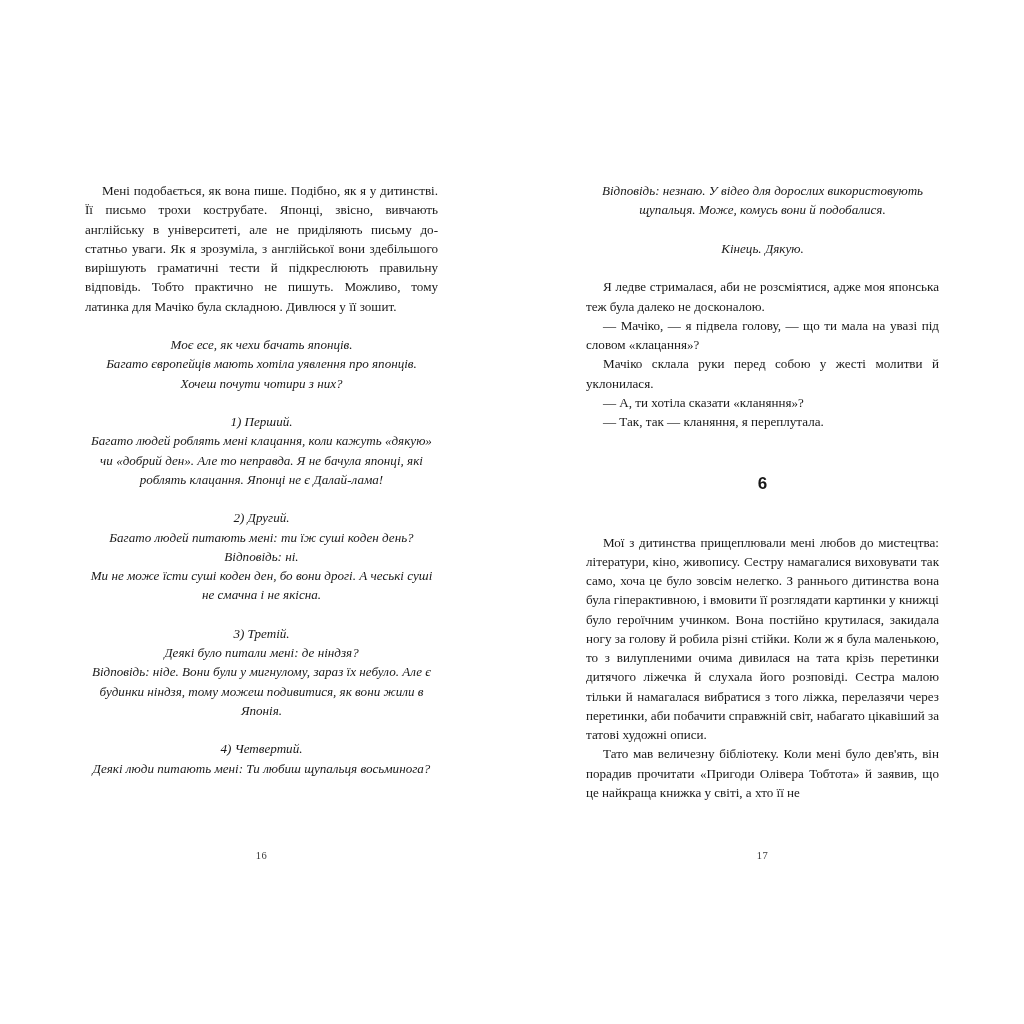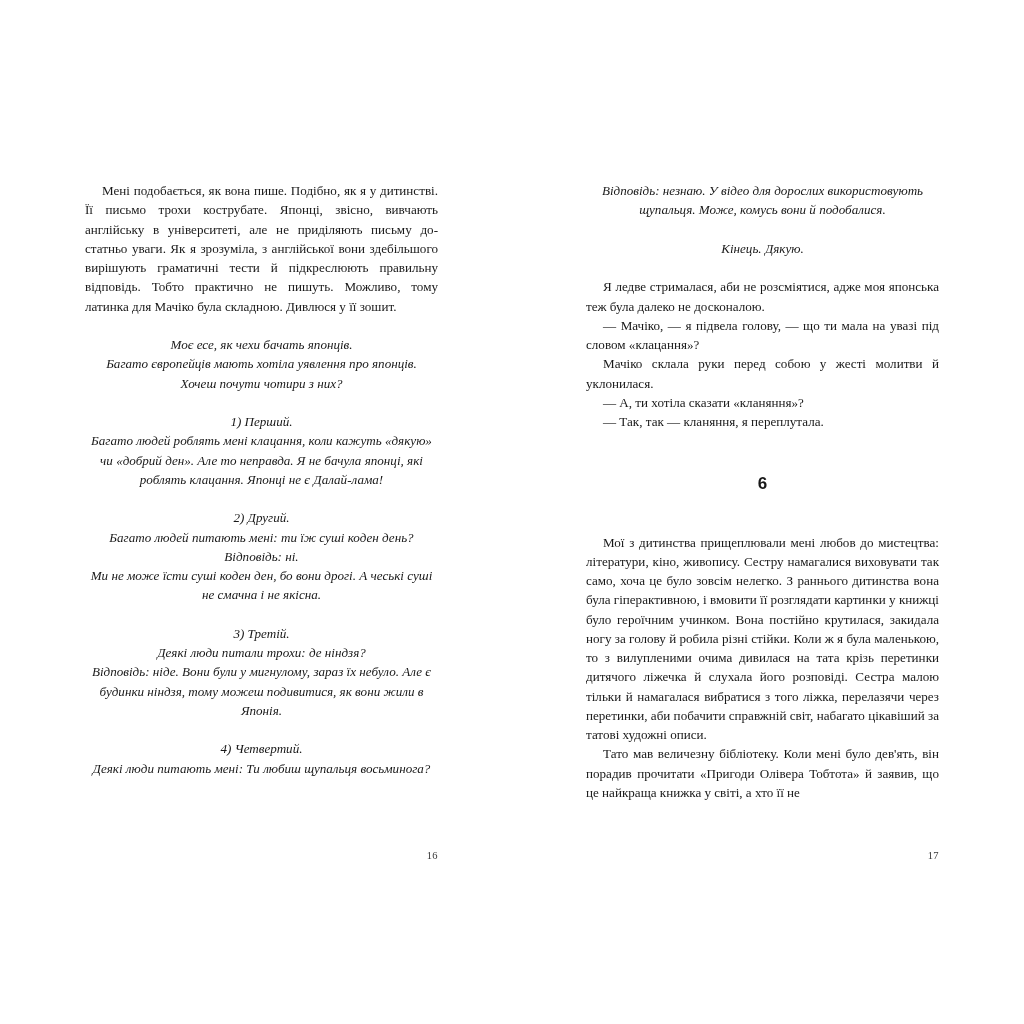--- a/index.html
+++ b/index.html
@@ -78,21 +78,21 @@
     letter-spacing: 0;
   }
 
   .chapter-gap-top { height: 43px; }
   .chapter-gap-bottom { height: 39px; }
 
   .folio {
     position: absolute;
     top: 850px;
     width: 353px;
-    text-align: right;
+    text-align: center;
     font-size: 10.5px;
     color: #3a3a3a;
     letter-spacing: 0.4px;
   }
   .page-left .folio { left: 85px; }
   .page-right .folio { left: 74px; }
 </style>
 </head>
 <body>
 
@@ -124,21 +124,21 @@
         <p>2) Другий.</p>
         <p>Багато людей питають мені: ти їж суші коден день?</p>
         <p>Відповідь: ні.</p>
         <p>Ми не може їсти суші коден ден, бо вони дрогі. А чесь­кі суші не смачна і не якісна.</p>
       </div>
 
       <div class="block-gap"></div>
 
       <div class="italic">
         <p>3) Третій.</p>
-        <p>Деякі люди питали трохи: де ніндзя?</p>
+        <p>Деякі було питали мені: де ніндзя?</p>
         <p>Відповідь: ніде. Вони були у мигнулому, зараз їх небу­ло. Але є будинки ніндзя, тому можеш подивитися, як вони жили в Японія.</p>
       </div>
 
       <div class="block-gap"></div>
 
       <div class="italic">
         <p>4) Четвертий.</p>
         <p>Деякі люди питають мені: Ти любиш щупальця вось­минога?</p>
       </div>
 

